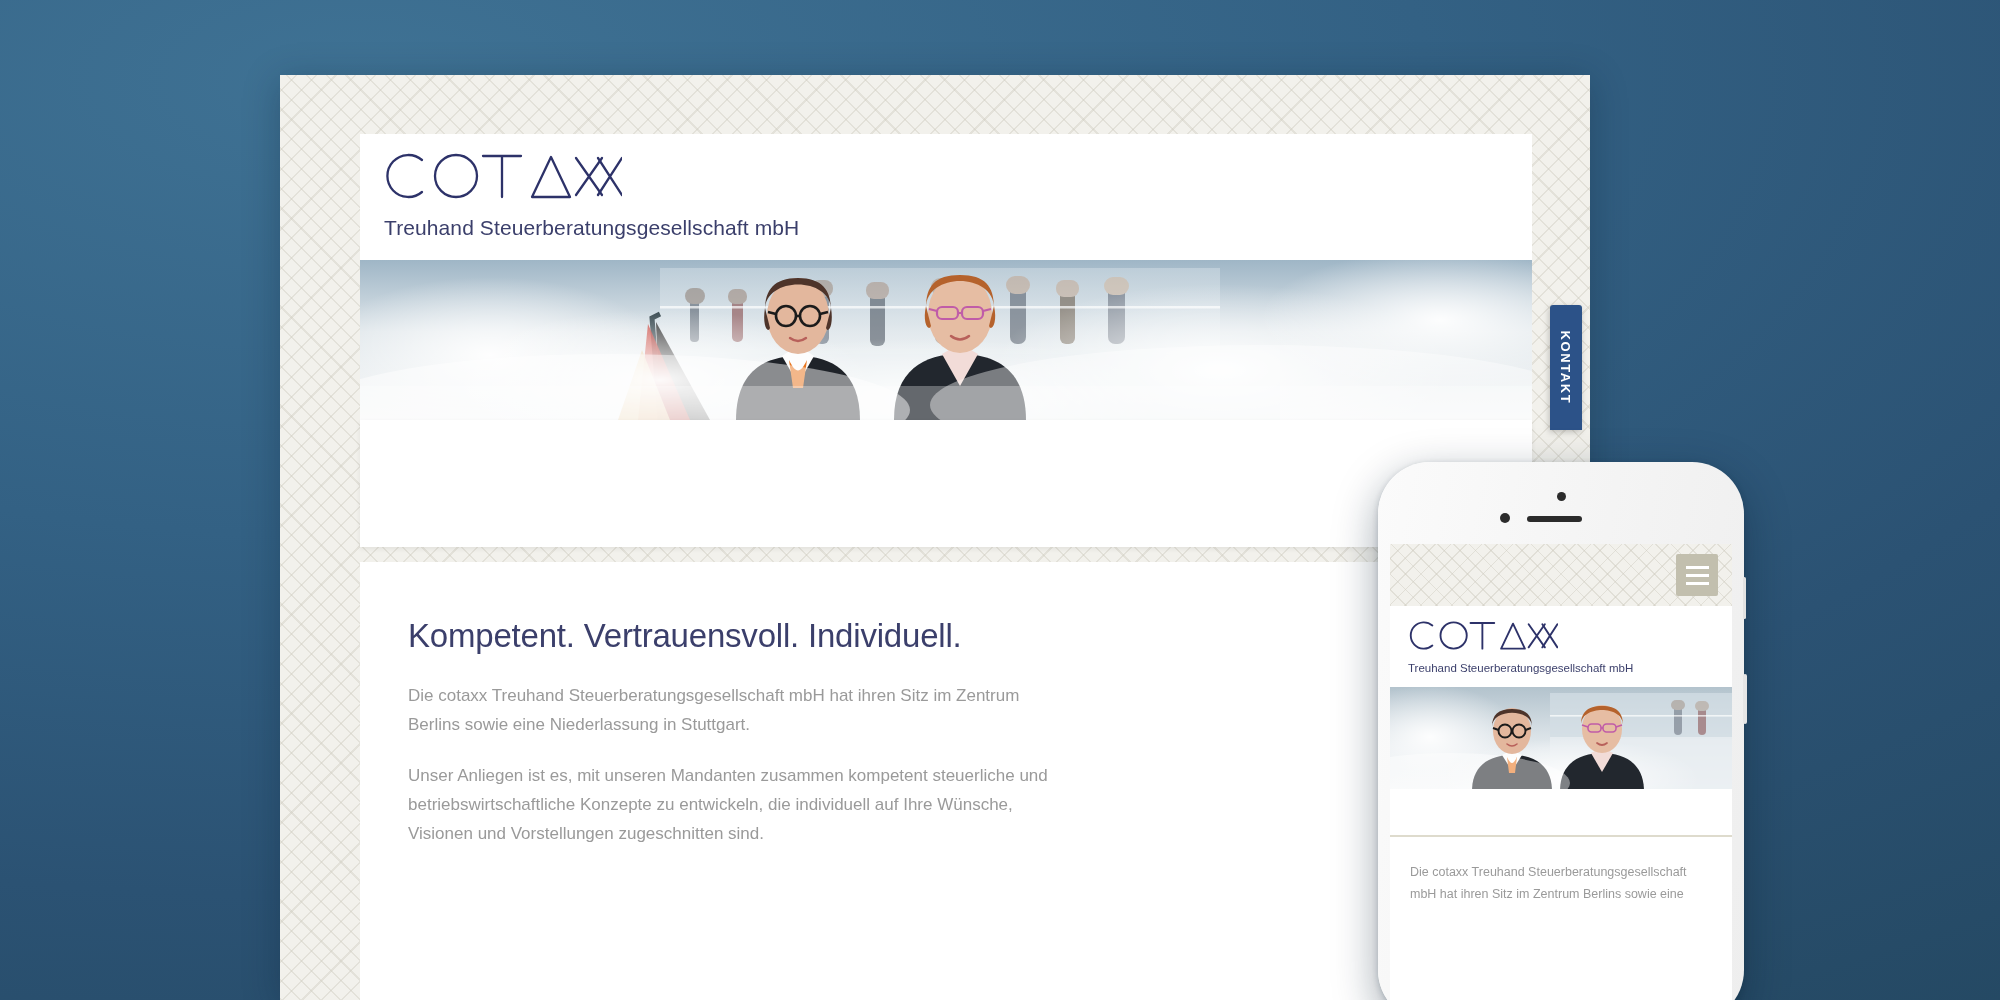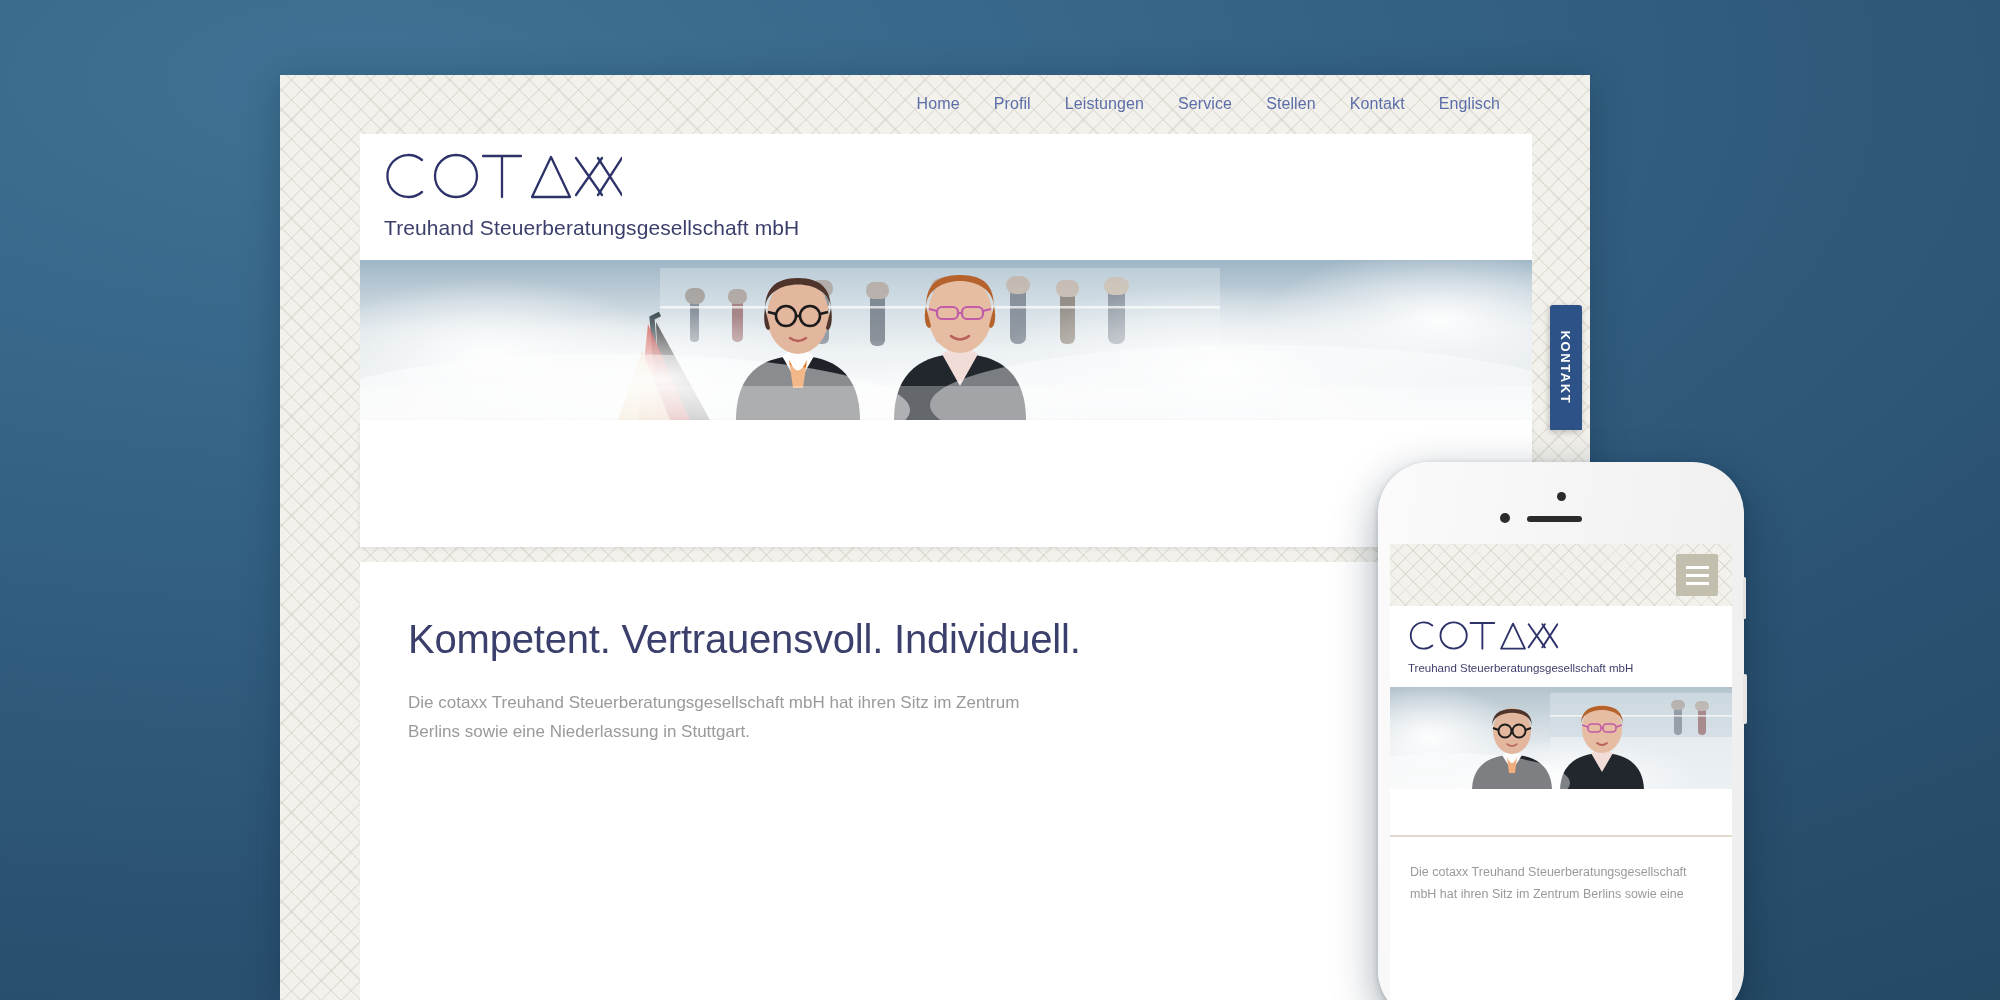--- a/index.html
+++ b/index.html
@@ -107,21 +107,21 @@
   .content-card {
     position: absolute;
     left: 80px;
     top: 487px;
     width: 1172px;
     height: 440px;
     background: #ffffff;
     padding: 55px 90px 0 48px;
   }
   .content-title {
-    font-size: 40px;
+    font-size: 33px;
     color: #3b3f6b;
     font-weight: 400;
     letter-spacing: -0.2px;
     margin-bottom: 26px;
   }
   .content-p {
     font-size: 17px;
     line-height: 29px;
     color: #9a9a9a;
     margin-bottom: 22px;
@@ -256,29 +256,20 @@
     font-size: 12.5px;
     line-height: 22px;
     color: #9a9a9a;
   }
 </style>
 </head>
 <body>
 
 <div class="desktop-page">
 
-  <nav class="nav-bar">
-    <a class="nav-link">Home</a>
-    <a class="nav-link">Profil</a>
-    <a class="nav-link">Leistungen</a>
-    <a class="nav-link">Service</a>
-    <a class="nav-link">Stellen</a>
-    <a class="nav-link">Kontakt</a>
-    <a class="nav-link">Englisch</a>
-  </nav>
 
   <div class="header-card">
     <div class="logo-wrap">
       <div class="logo-mark">
         <svg width="238" height="56" viewBox="0 0 238 56" aria-hidden="true">
           <g fill="none" stroke="#2d3269" stroke-width="2.3" stroke-linecap="round" stroke-linejoin="round">
             <path d="M38 12 A21 21 0 1 0 38 44"></path>
             <circle cx="72" cy="28" r="21"></circle>
             <path d="M99 8 L137 8 M118 8 L118 49"></path>
             <path d="M148 49 L167 9 L186 49 Z"></path>
@@ -388,20 +379,21 @@
 
   <div class="hero-under"></div>
 
   <div class="kontakt-tab">
     <span>KONTAKT</span>
   </div>
 
   <div class="content-card">
     <h1 class="content-title">Kompetent. Vertrauensvoll. Individuell.</h1>
     <p class="content-p">Die cotaxx Treuhand Steuerberatungsgesellschaft mbH hat ihren Sitz im Zentrum Berlins sowie eine Niederlassung in Stuttgart.</p>
+    <p class="content-p">Unser Anliegen ist es, mit unseren Mandanten zusammen kompetent steuerliche und betriebswirtschaftliche Konzepte zu entwickeln, die individuell auf Ihre Wünsche, Visionen und Vorstellungen zugeschnitten sind.</p>
   </div>
 </div>
 
 <div class="phone">
   <div class="phone-cam"></div>
   <div class="phone-sensor"></div>
   <div class="phone-speaker"></div>
   <div class="phone-btn-vol"></div>
   <div class="phone-btn-power"></div>
 

